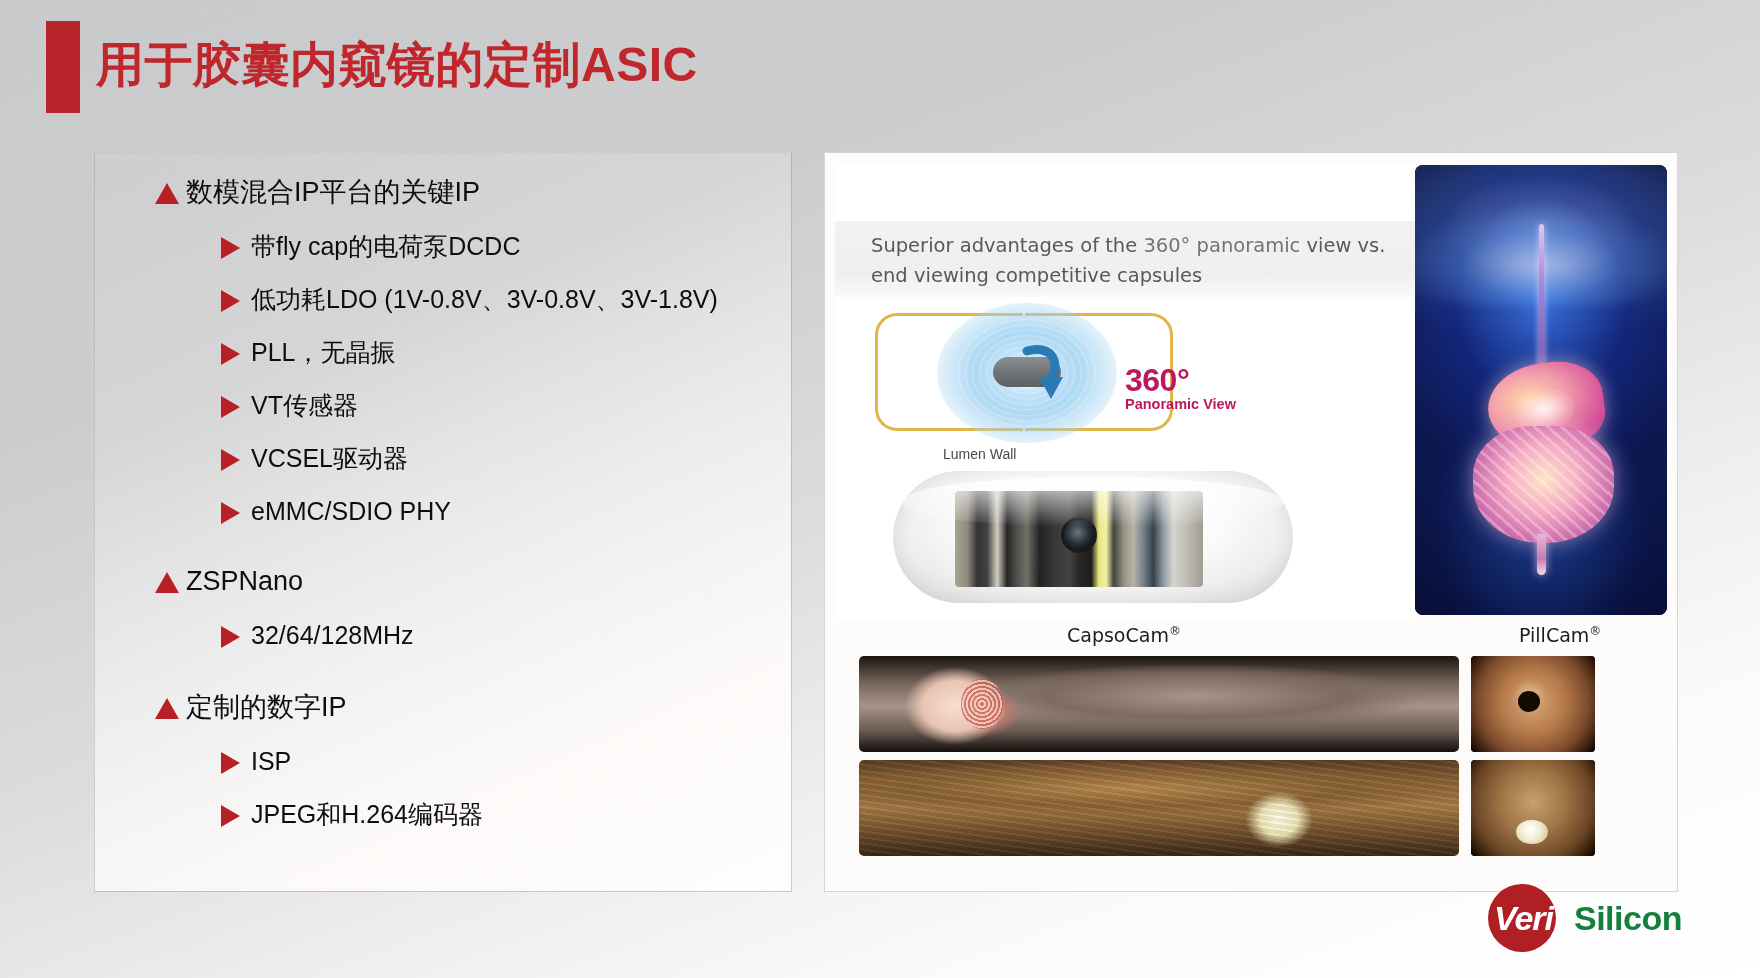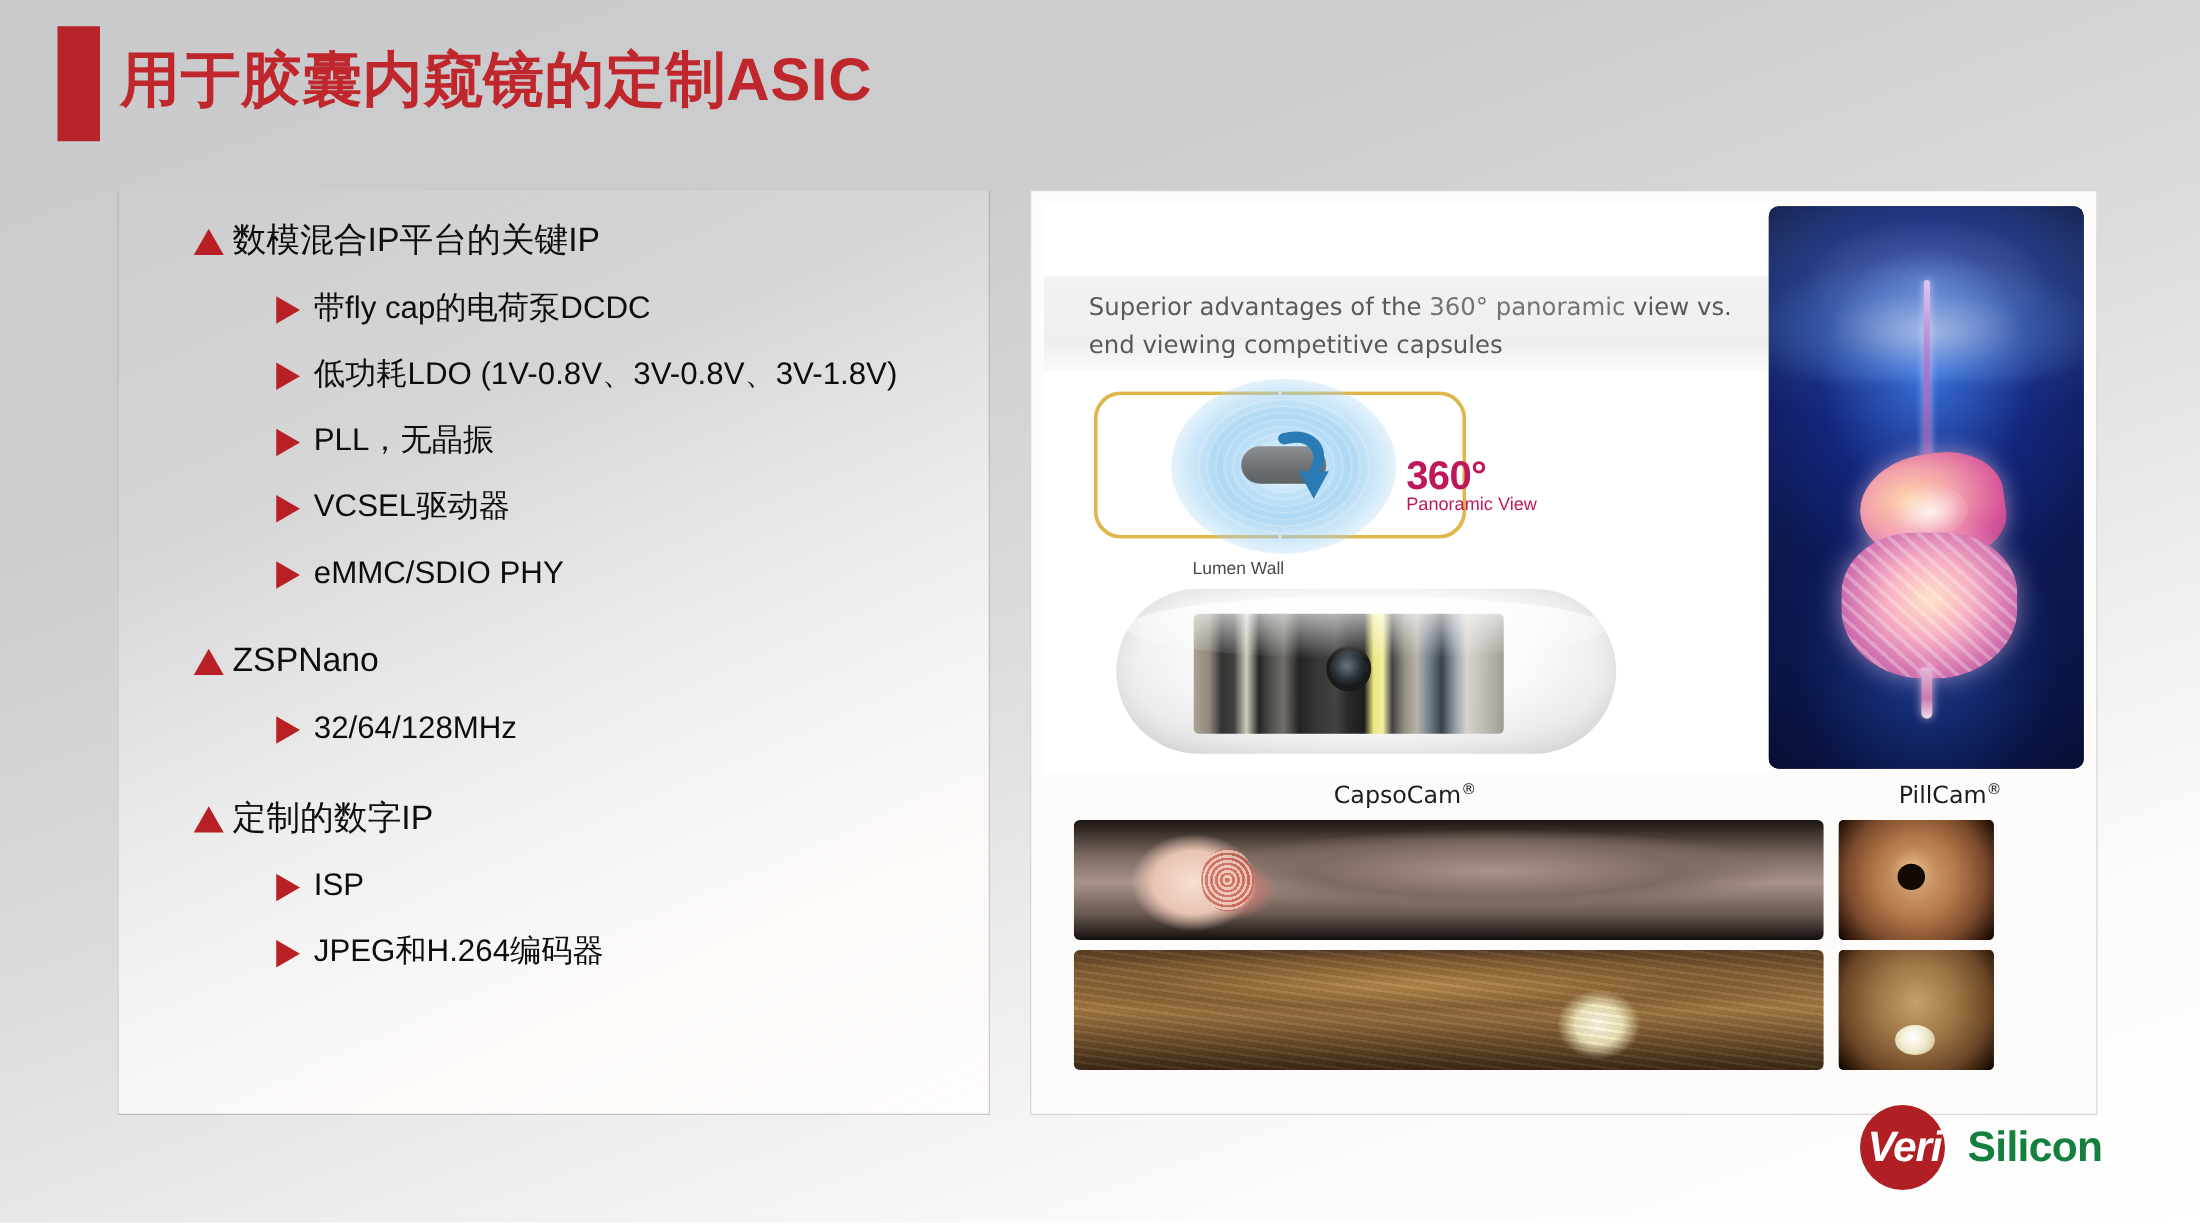--- a/index.html
+++ b/index.html
@@ -206,27 +206,27 @@
     color: #be185d;
     white-space: nowrap;
   }
   .label-360 .big {
     font-size: 32px; font-weight: bold;
     letter-spacing: -0.5px;
     display: block;
     line-height: 30px;
   }
   .label-360 .sub {
-    font-size: 14.5px; font-weight: normal;
+    font-size: 14.5px; font-weight: bold;
     display: block;
     line-height: 18px;
   }
   .lumen-wall {
     position: absolute;
-    left: 119px; top: 283px;
+    left: 108px; top: 283px;
     font-size: 14px;
     color: #4a4a4a;
   }
 
   
   .capsule-photo {
     position: absolute;
     left: 58px; top: 300px;
     width: 400px; height: 148px;
   }
@@ -504,20 +504,24 @@
     <div class="b-l2">
       <span class="tri-right"></span>
       <span class="b-label">低功耗LDO (1V-0.8V、3V-0.8V、3V-1.8V)</span>
     </div>
     <div class="b-l2">
       <span class="tri-right"></span>
       <span class="b-label">PLL，无晶振</span>
     </div>
     <div class="b-l2">
       <span class="tri-right"></span>
+      <span class="b-label">VT传感器</span>
+    </div>
+    <div class="b-l2">
+      <span class="tri-right"></span>
       <span class="b-label">VCSEL驱动器</span>
     </div>
     <div class="b-l2">
       <span class="tri-right"></span>
       <span class="b-label">eMMC/SDIO PHY</span>
     </div>
 
     <div class="gap-sm"></div>
 
     <div class="b-l1">

